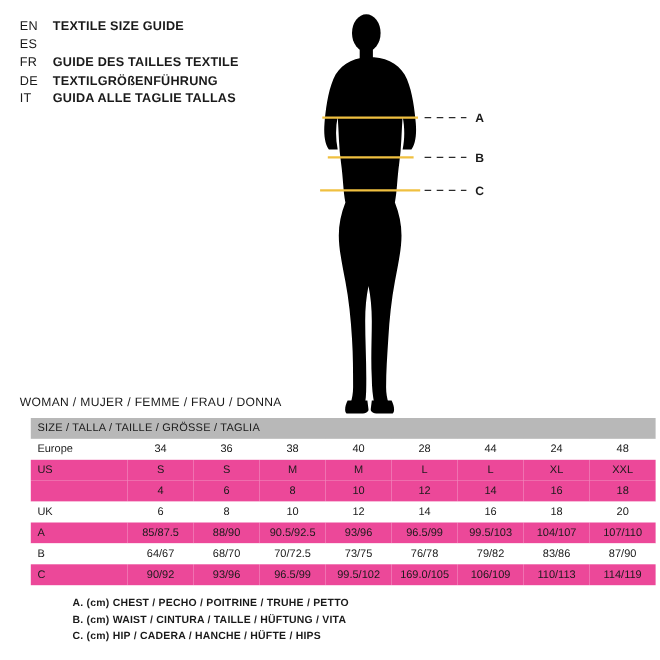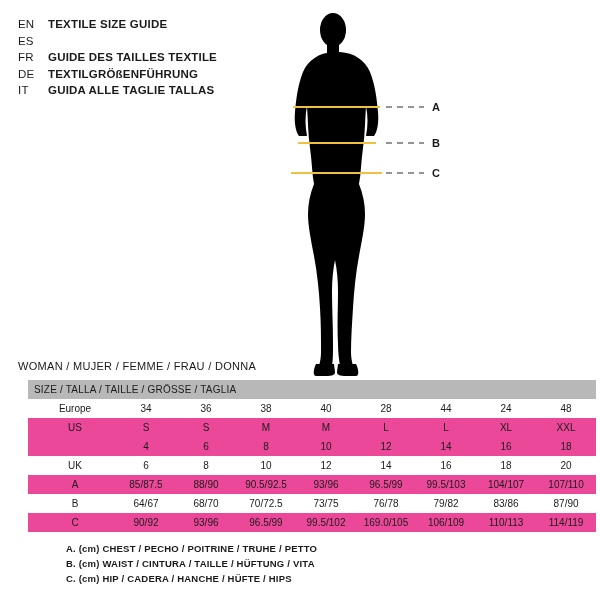--- a/index.html
+++ b/index.html
@@ -85,21 +85,21 @@
   }
   table.size-table td {
     padding: 2px 0 2px 0;
     height: 15px;
     text-align: center;
     color: #1a1a1a;
     font-size: 10px;
     line-height: 12px;
   }
   table.size-table td.rowhead {
-    text-align: center;
+    text-align: left;
     padding-left: 6px;
   }
   tr.header-row td {
     background: #b8b8b8;
     text-align: left;
     padding-left: 6px;
     font-size: 10px;
     letter-spacing: 0.2px;
   }
   tr.shade td {

